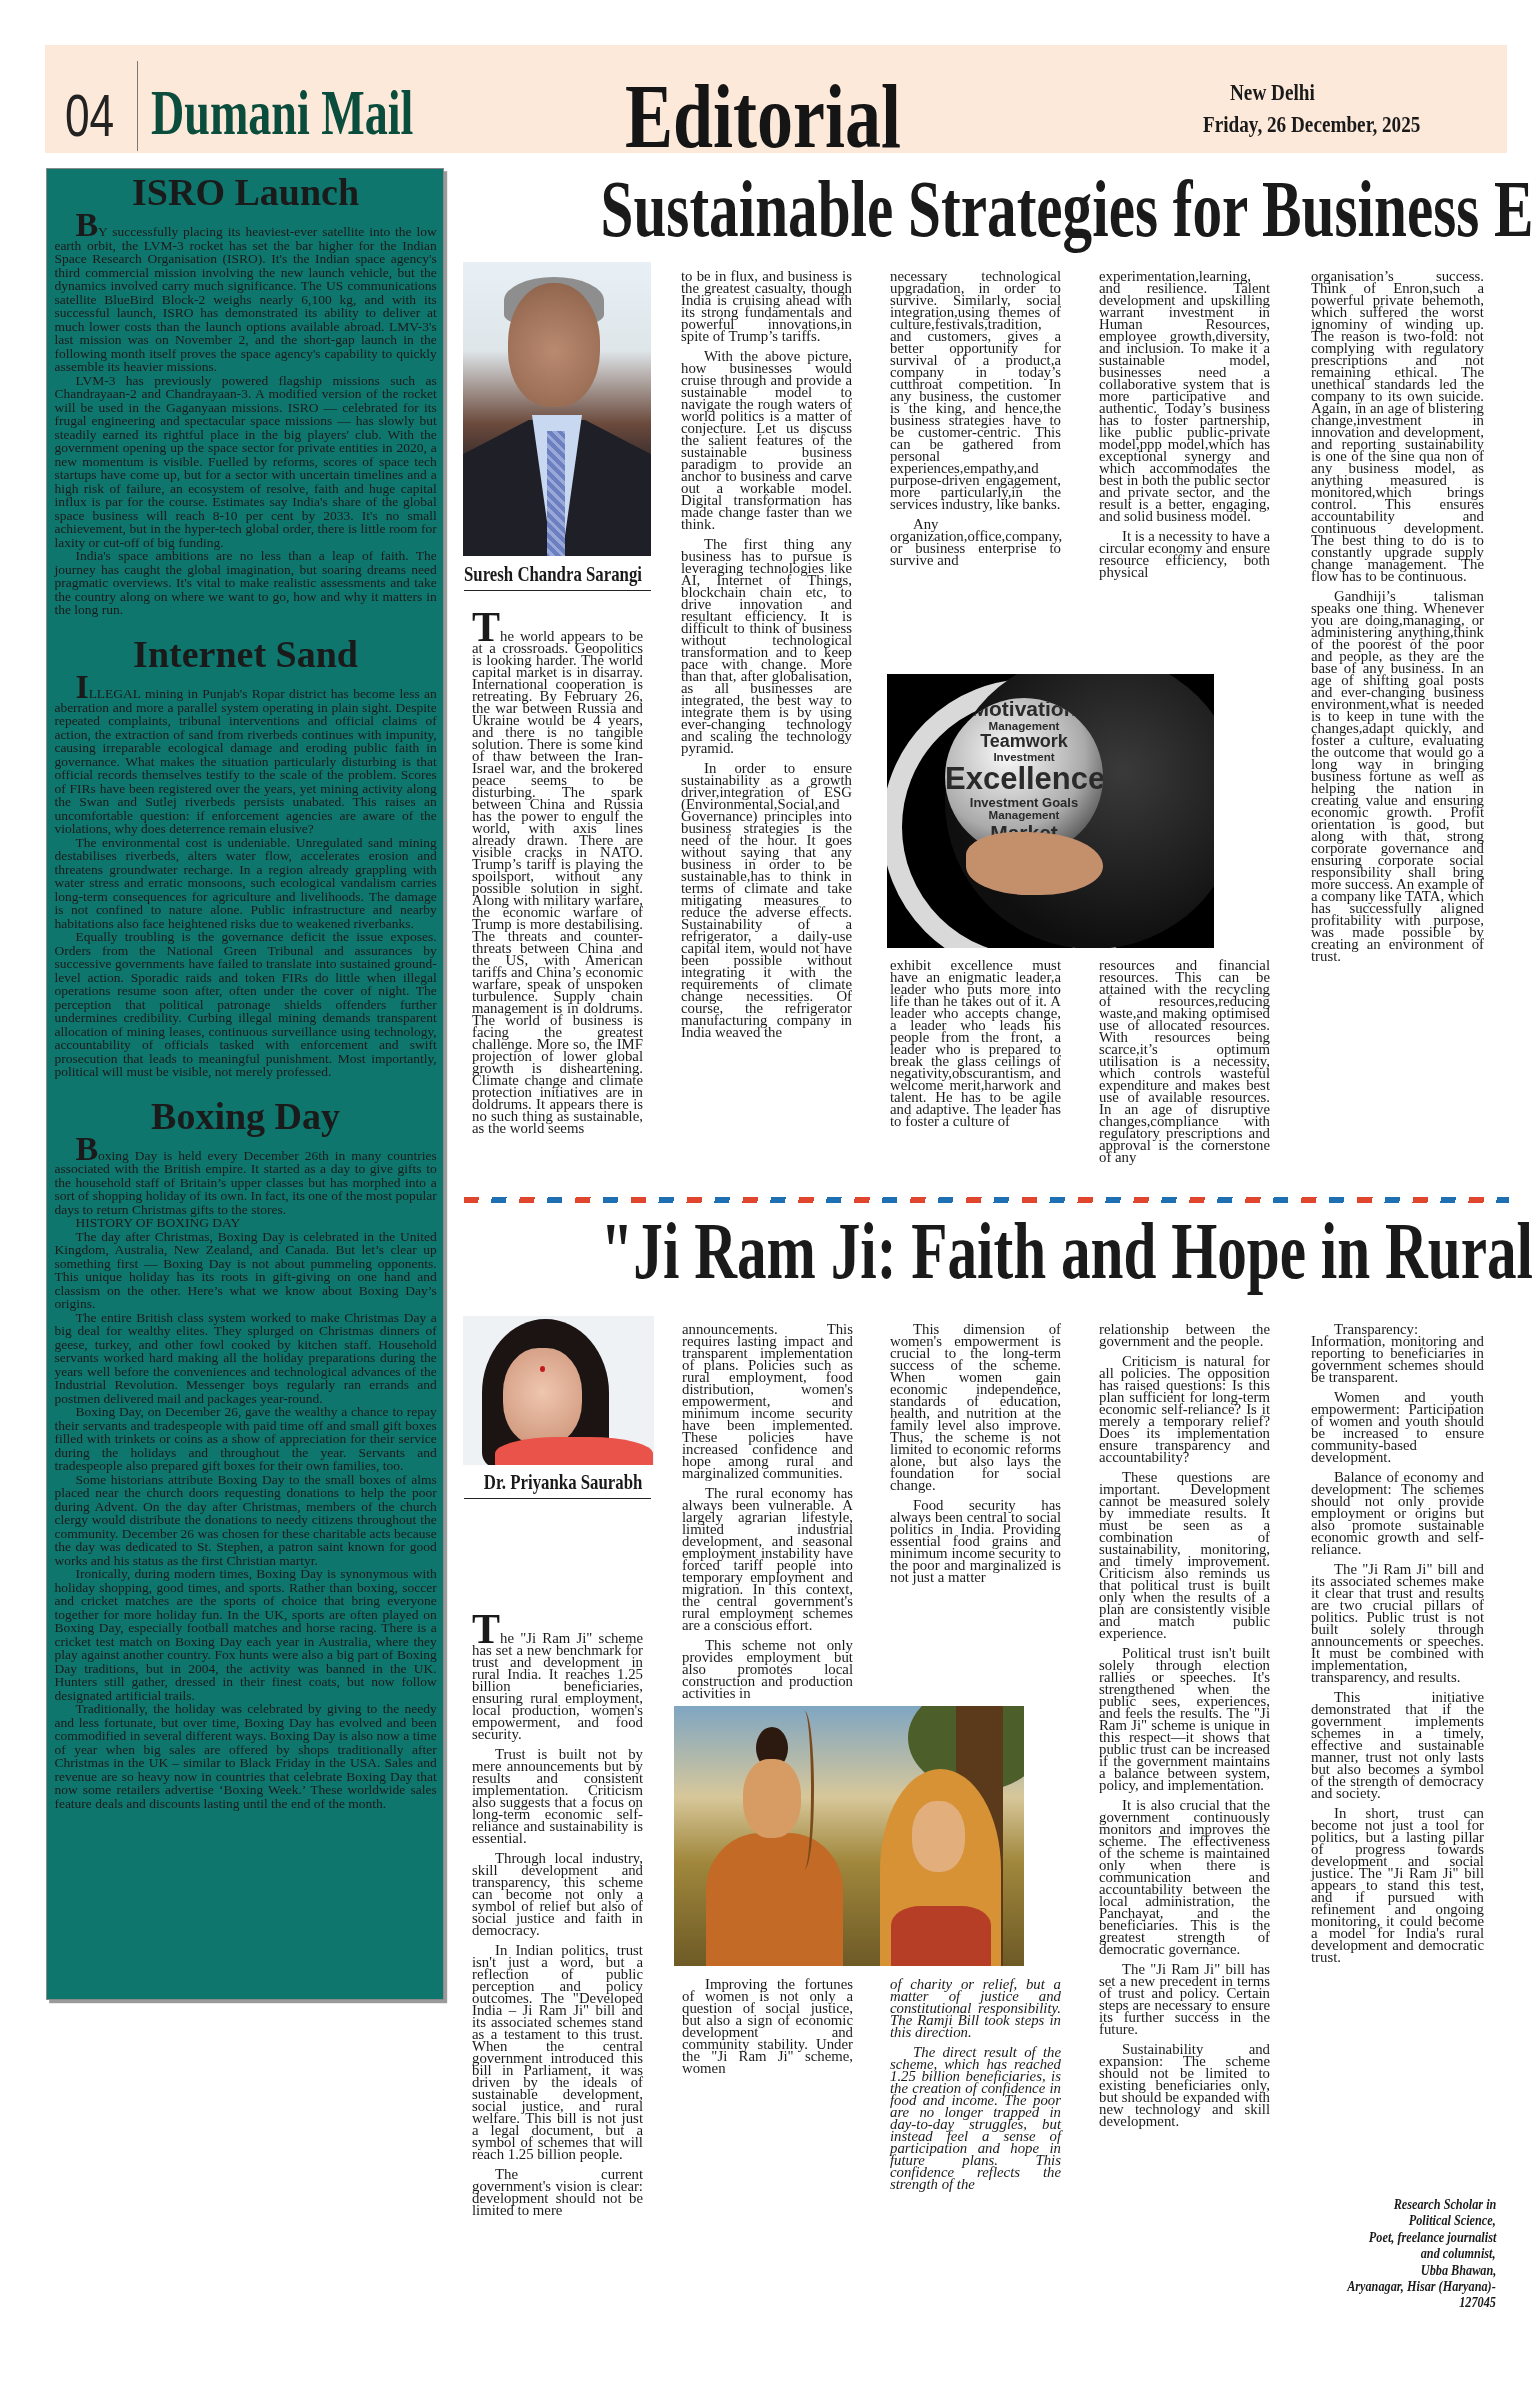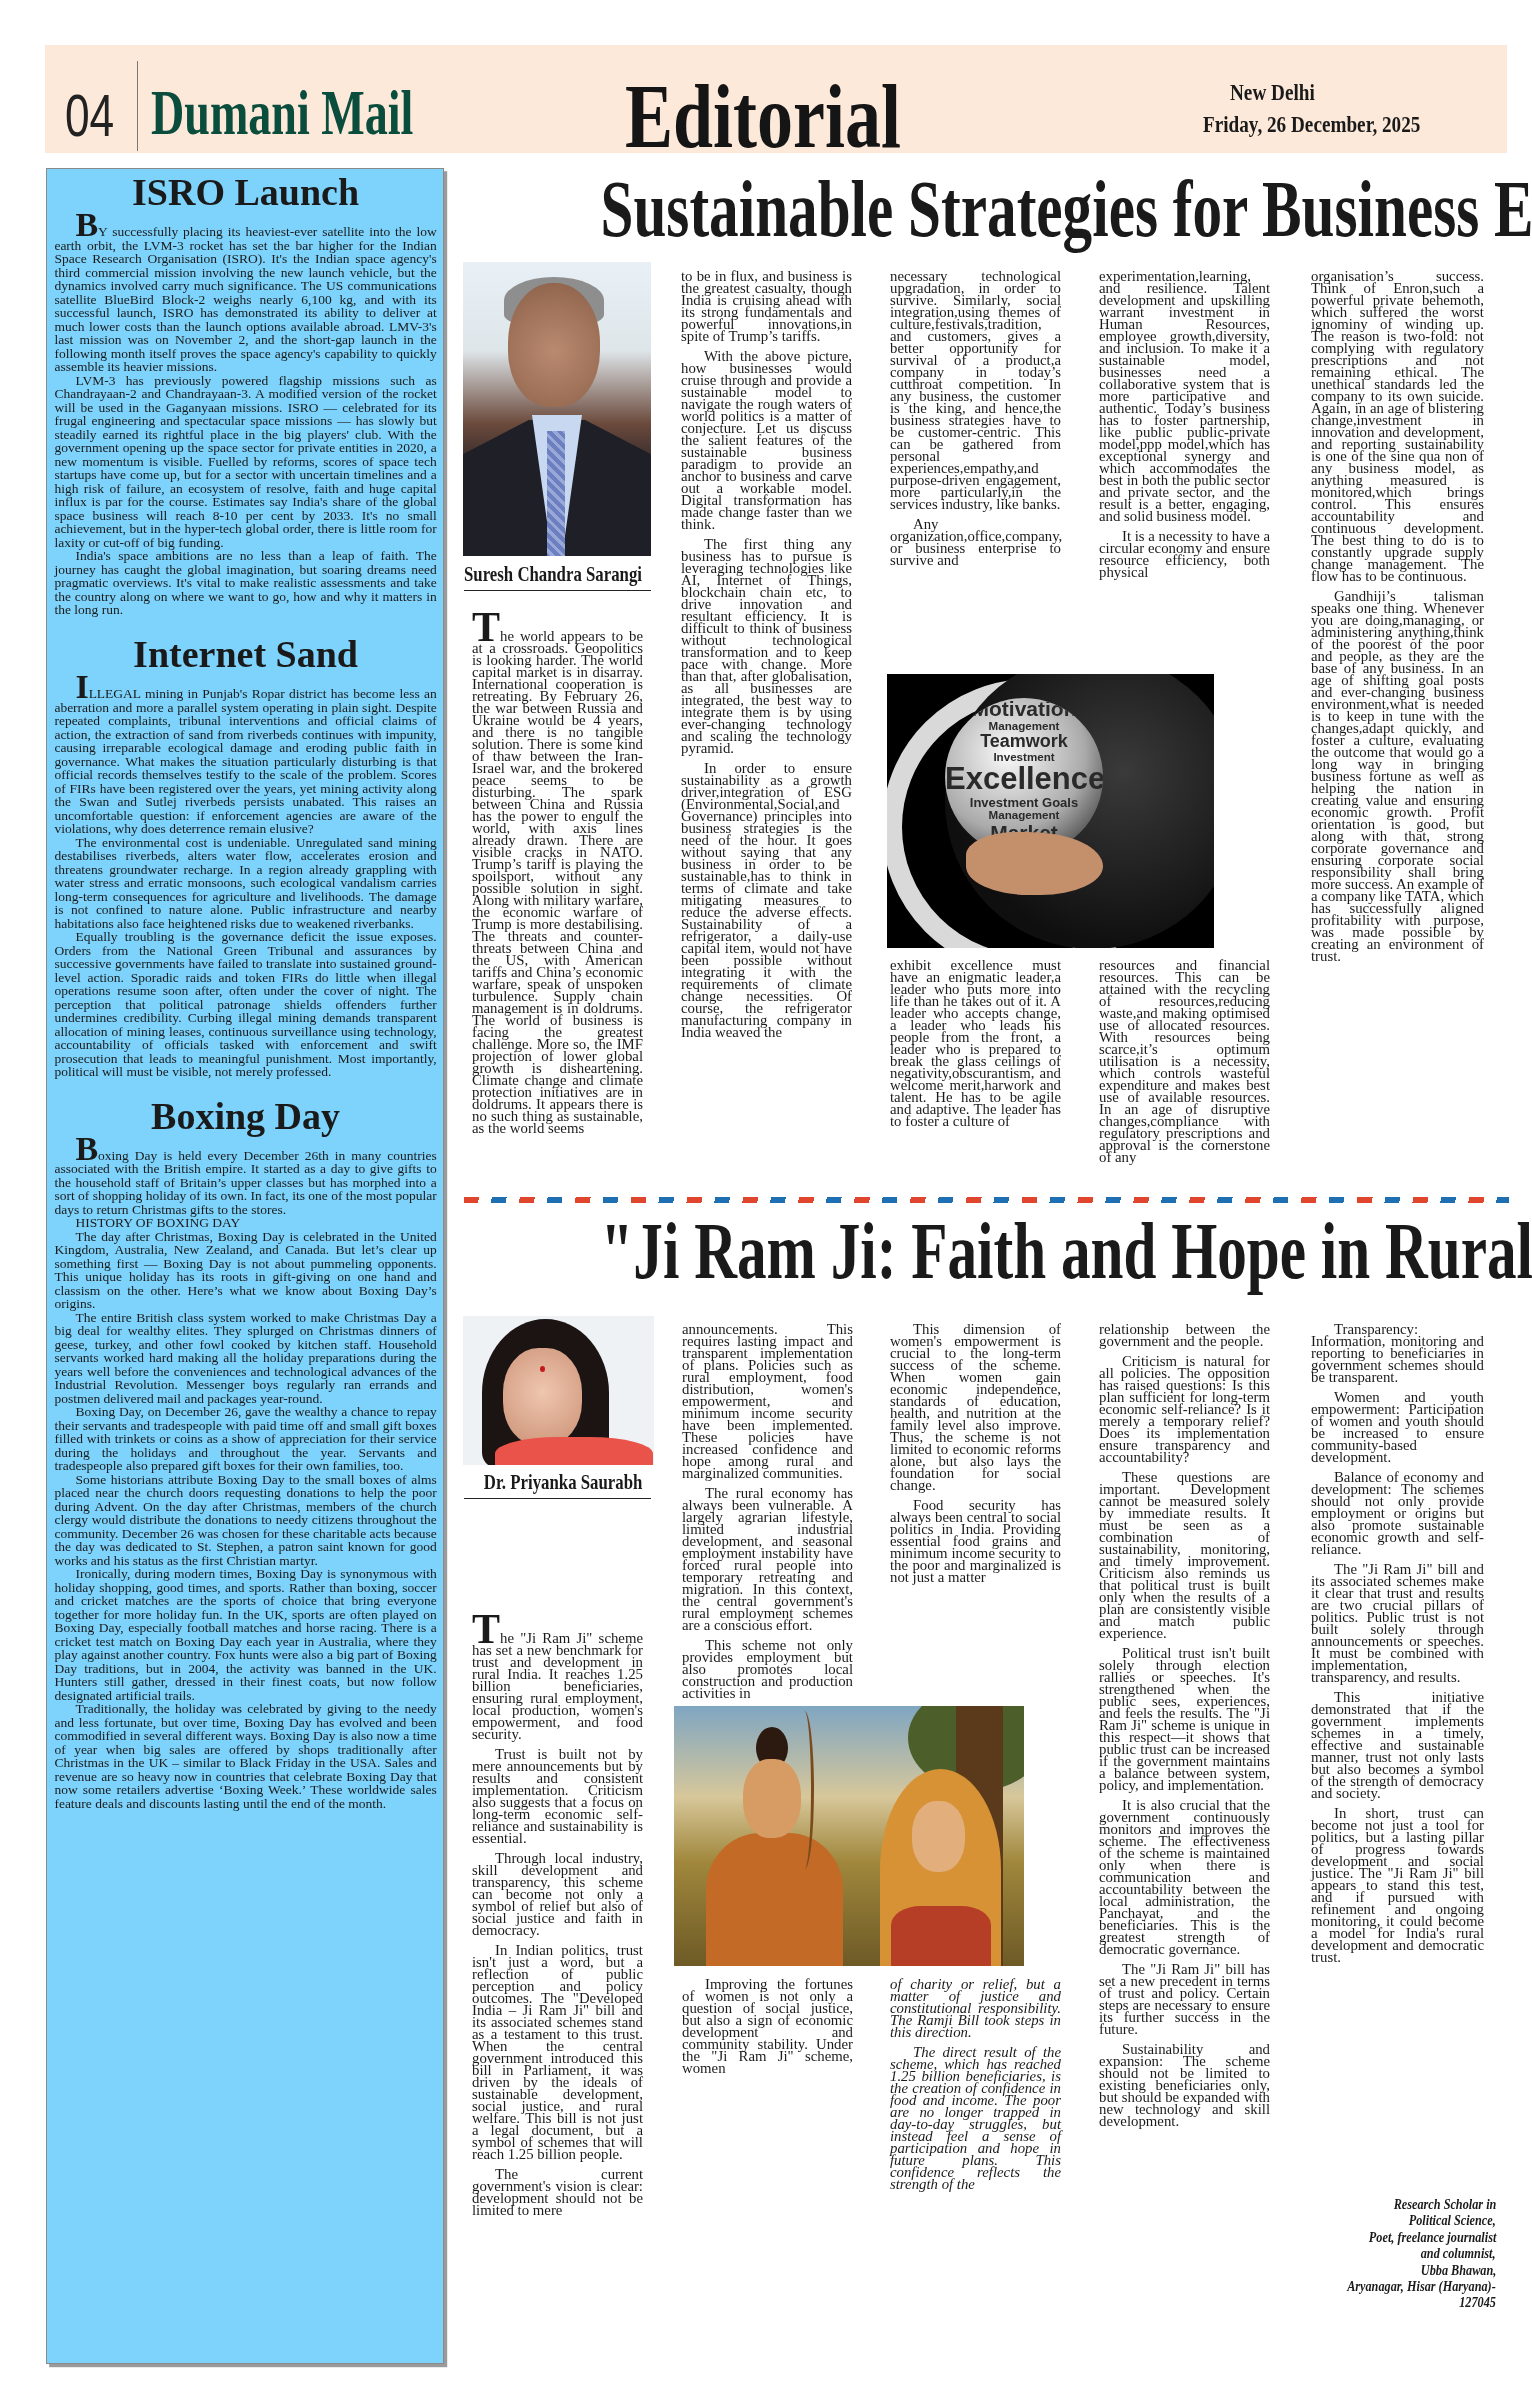--- a/index.html
+++ b/index.html
@@ -5,21 +5,21 @@
   html, body { margin:0; padding:0; background:#ffffff; }
   body { width:1533px; height:2389px; position:relative; overflow:hidden; font-family:"Liberation Serif", serif; color:#1a1a1a; }
   .masthead { position:absolute; left:45px; top:45px; width:1462px; height:108px; background:#fde9da; }
   .page-num { position:absolute; left:20px; top:37px; font-size:59px; font-family:"Liberation Sans", sans-serif; font-weight:100; color:#222; transform:scaleX(0.75); transform-origin:left top; }
   .mast-divider { position:absolute; left:92px; top:16px; width:1.1px; height:90px; background:#777; }
   .paper-name { position:absolute; left:106px; top:31px; font-size:64px; font-weight:bold; color:#0b4d3c; transform:scaleX(0.72); transform-origin:left top; white-space:nowrap; }
   .section-title { position:absolute; left:580px; top:20px; font-size:90px; font-weight:bold; color:#151515; transform:scaleX(0.8); transform-origin:left top; white-space:nowrap; }
   .city { position:absolute; left:1185px; top:34px; font-size:24px; font-weight:bold; transform:scaleX(0.8); transform-origin:left top; white-space:nowrap; }
   .date { position:absolute; left:1158px; top:66px; font-size:24px; font-weight:bold; transform:scaleX(0.8); transform-origin:left top; white-space:nowrap; }
 
-  .sidebar { position:absolute; left:46px; top:168px; width:398px; height:2196px; background:#7dd3fc; border:1.6px solid #8a8a8a; box-sizing:border-box; box-shadow:3.2px 3.2px 0 #9a9a9a;padding-left:32px; }
+  .sidebar { position:absolute; left:46px; top:168px; width:398px; height:1832px; background:#0f766e; border:1.6px solid #8a8a8a; box-sizing:border-box; box-shadow:3.2px 3.2px 0 #9a9a9a;padding-left:32px; }
   .sb-inner { position:absolute; left:7.4px; right:6.3px; top:4.2px; }
   .sb-title { text-align:center; font-weight:bold; font-size:38px; margin:0 0 3.2px 0; line-height:1; }
   .sb-body p { margin:0; font-size:13.5px; line-height:13.5px; text-align:justify; text-indent:21px; }
   .sb-body p.first { text-indent:21px; }
   .dropcap { font-size:34px; font-weight:bold; line-height:21px; float:none; vertical-align:baseline; }
   .sb-section { margin-bottom:18px; }
 
   .headline1 { position:absolute; left:464px; top:169px; width:1050px; text-align:center; font-size:80px; font-weight:bold; line-height:1; white-space:nowrap; transform:scaleX(0.74); transform-origin:center top; }
   .author-photo1 { position:absolute; left:463px; top:262px; width:188px; height:294px; background:linear-gradient(180deg,#e8f0f6 0%,#dfe6ea 30%,#6b4a3c 55%,#1c1c24 75%,#22232a 100%); overflow:hidden; }
   .author-photo1 .face { position:absolute; left:45px; top:21px; width:92px; height:124px; border-radius:48% 48% 45% 45%; background:radial-gradient(circle at 50% 55%,#b98a70,#8a5f47); }
@@ -186,21 +186,21 @@
 
 <div class="col" id="a2c1" style="left:464px; top:1608px; width:187px;">
     <p class="noindent"><span class="dc2">T</span><span>he "Ji Ram Ji" scheme has set a new benchmark for trust and development in rural India. It reaches 1.25 billion beneficiaries, ensuring rural employment, local production, women's empowerment, and food security.</span></p>
     <p>Trust is built not by mere announcements but by results and consistent implementation. Criticism also suggests that a focus on long-term economic self-reliance and sustainability is essential.</p>
     <p>Through local industry, skill development and transparency, this scheme can become not only a symbol of relief but also of social justice and faith in democracy.</p>
     <p>In Indian politics, trust isn't just a word, but a reflection of public perception and policy outcomes. The "Developed India – Ji Ram Ji" bill and its associated schemes stand as a testament to this trust. When the central government introduced this bill in Parliament, it was driven by the ideals of sustainable development, social justice, and rural welfare. This bill is not just a legal document, but a symbol of schemes that will reach 1.25 billion people.</p>
     <p>The current government's vision is clear: development should not be limited to mere</p>
   </div>
 <div class="col" id="a2c2t" style="left:674px; top:1315px; width:187px;">
     <p class="noindent">announcements. This requires lasting impact and transparent implementation of plans. Policies such as rural employment, food distribution, women's empowerment, and minimum income security have been implemented. These policies have increased confidence and hope among rural and marginalized communities.</p>
-    <p>The rural economy has always been vulnerable. A largely agrarian lifestyle, limited industrial development, and seasonal employment instability have forced rural people into temporary retreating and migration. In this context, the central government's rural employment schemes are a conscious effort.</p>
+    <p>The rural economy has always been vulnerable. A largely agrarian lifestyle, limited industrial development, and seasonal employment instability have forced tariff people into temporary employment and migration. In this context, the central government's rural employment schemes are a conscious effort.</p>
     <p>This scheme not only provides employment but also promotes local construction and production activities in</p>
   </div>
 <div class="col" id="a2c3t" style="left:882px; top:1315px; width:187px;">
     <p>This dimension of women's empowerment is crucial to the long-term success of the scheme. When women gain economic independence, standards of education, health, and nutrition at the family level also improve. Thus, the scheme is not limited to economic reforms alone, but also lays the foundation for social change.</p>
     <p>Food security has always been central to social politics in India. Providing essential food grains and minimum income security to the poor and marginalized is not just a matter</p>
   </div>
 
 <div class="ram-img">
   <div class="foliage"></div>
     <div class="tree"></div>

